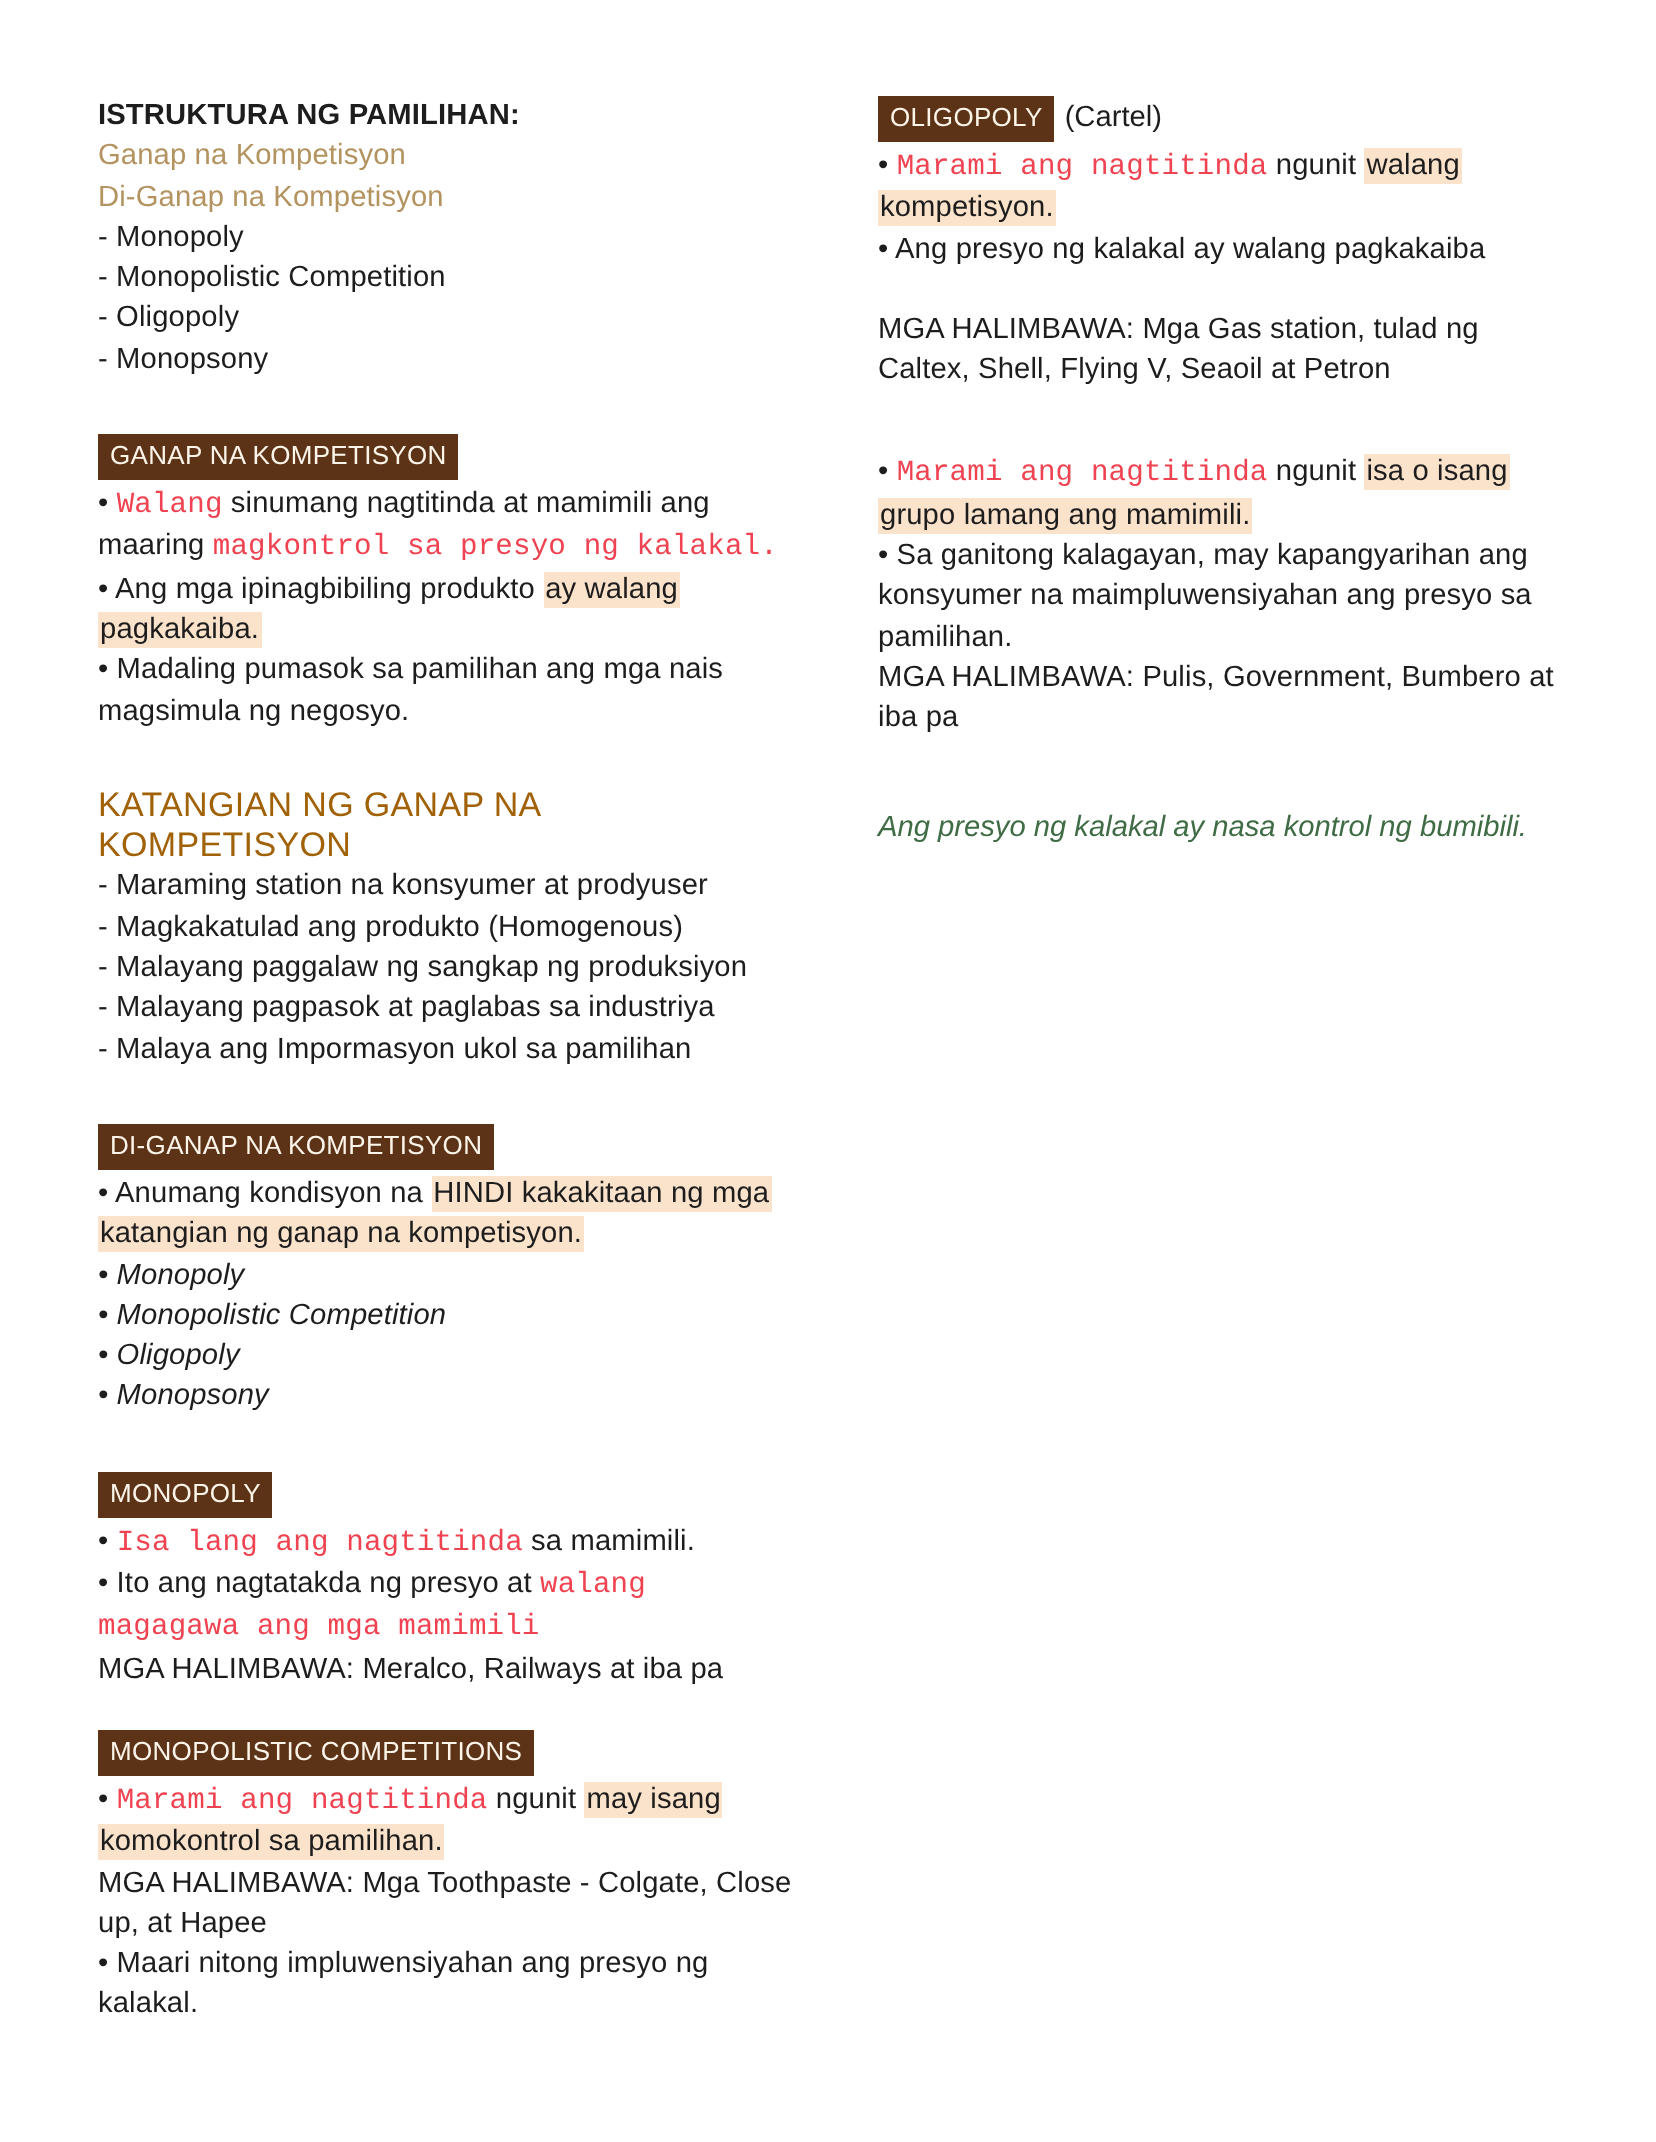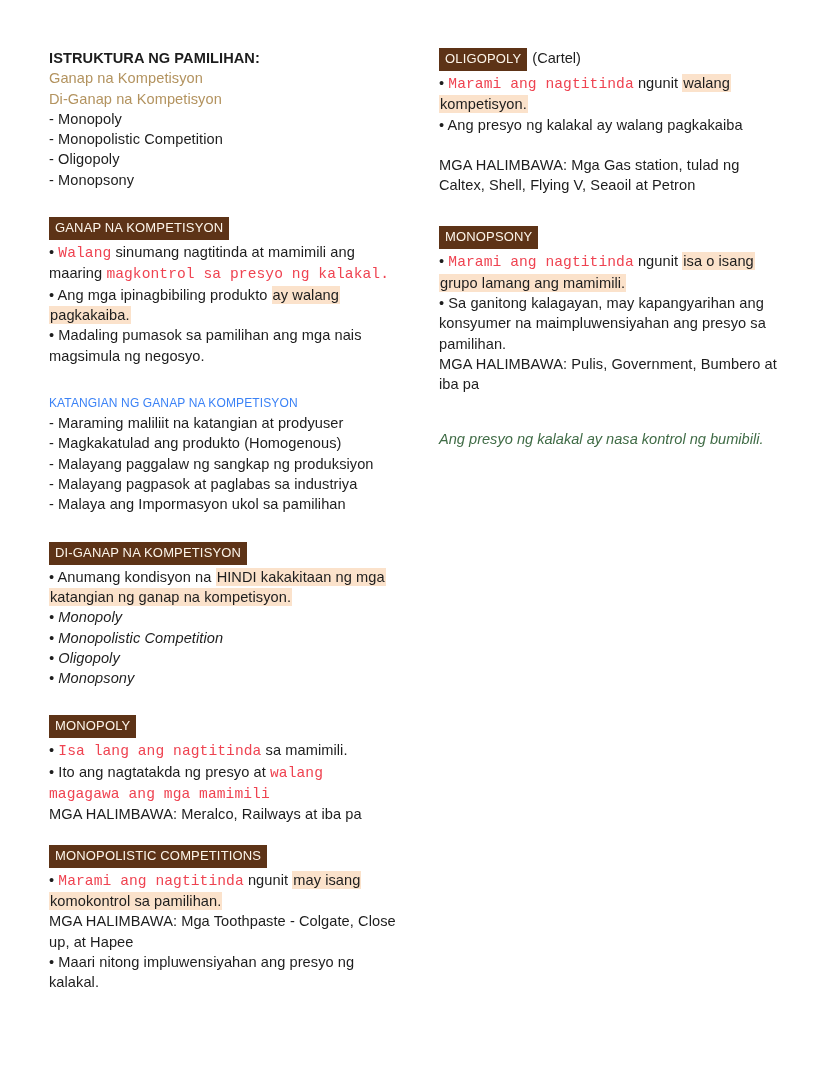--- a/index.html
+++ b/index.html
@@ -52,22 +52,22 @@
     line-height: 20.3px;
     font-weight: 600;
     color: #1d1d1d;
   }
   .tan {
     color: #b3935f;
     font-size: 14.6px;
     line-height: 20.3px;
   }
   .tan-head {
-    color: #3b82f6;
-    font-size: 12px;
+    color: #a16207;
+    font-size: 17px;
     line-height: 20.3px;
     letter-spacing: 0.01em;
   }
 
   
   .badge-row {
     line-height: 20.3px;
     margin-bottom: 2px;
   }
   .badge {
@@ -133,21 +133,21 @@
         <p class="line">
           <span>• Ang mga ipinagbibiling produkto </span><span class="hl">ay walang pagkakaiba.</span>
         </p>
         <p class="line">• Madaling pumasok sa pamilihan ang mga nais magsimula ng negosyo.</p>
       </div>
 
       <div class="spacer-md"></div>
 
       <div class="block">
         <p class="line tan-head">KATANGIAN NG GANAP NA KOMPETISYON</p>
-        <p class="line">- Maraming maliliit na katangian at prodyuser</p>
+        <p class="line">- Maraming station na konsyumer at prodyuser</p>
         <p class="line">- Magkakatulad ang produkto (Homogenous)</p>
         <p class="line">- Malayang paggalaw ng sangkap ng produksiyon</p>
         <p class="line">- Malayang pagpasok at paglabas sa industriya</p>
         <p class="line">- Malaya ang Impormasyon ukol sa pamilihan</p>
       </div>
 
       <div class="spacer-md"></div>
 
       <div class="block">
         <div class="badge-row">
@@ -202,23 +202,20 @@
           <span>• </span><span class="red">Marami ang nagtitinda</span><span> ngunit </span><span class="hl">walang kompetisyon.</span>
         </p>
         <p class="line">• Ang presyo ng kalakal ay walang pagkakaiba</p>
         <div class="spacer-sm"></div>
         <p class="line">MGA HALIMBAWA: Mga Gas station, tulad ng Caltex, Shell, Flying V, Seaoil at Petron</p>
       </div>
 
       <div class="spacer-lg"></div>
 
       <div class="block">
-        <div class="badge-row">
-          <span class="badge">MONOPSONY</span>
-        </div>
         <p class="line">
           <span>• </span><span class="red">Marami ang nagtitinda</span><span> ngunit </span><span class="hl">isa o isang grupo lamang ang mamimili.</span>
         </p>
         <p class="line">• Sa ganitong kalagayan, may kapangyarihan ang konsyumer na maimpluwensiyahan ang presyo sa pamilihan.</p>
         <p class="line">MGA HALIMBAWA: Pulis, Government, Bumbero at iba pa</p>
         <div class="spacer-sm"></div>
         <p class="green-italic">Ang presyo ng kalakal ay nasa kontrol ng bumibili.</p>
       </div>
 
     </div>

